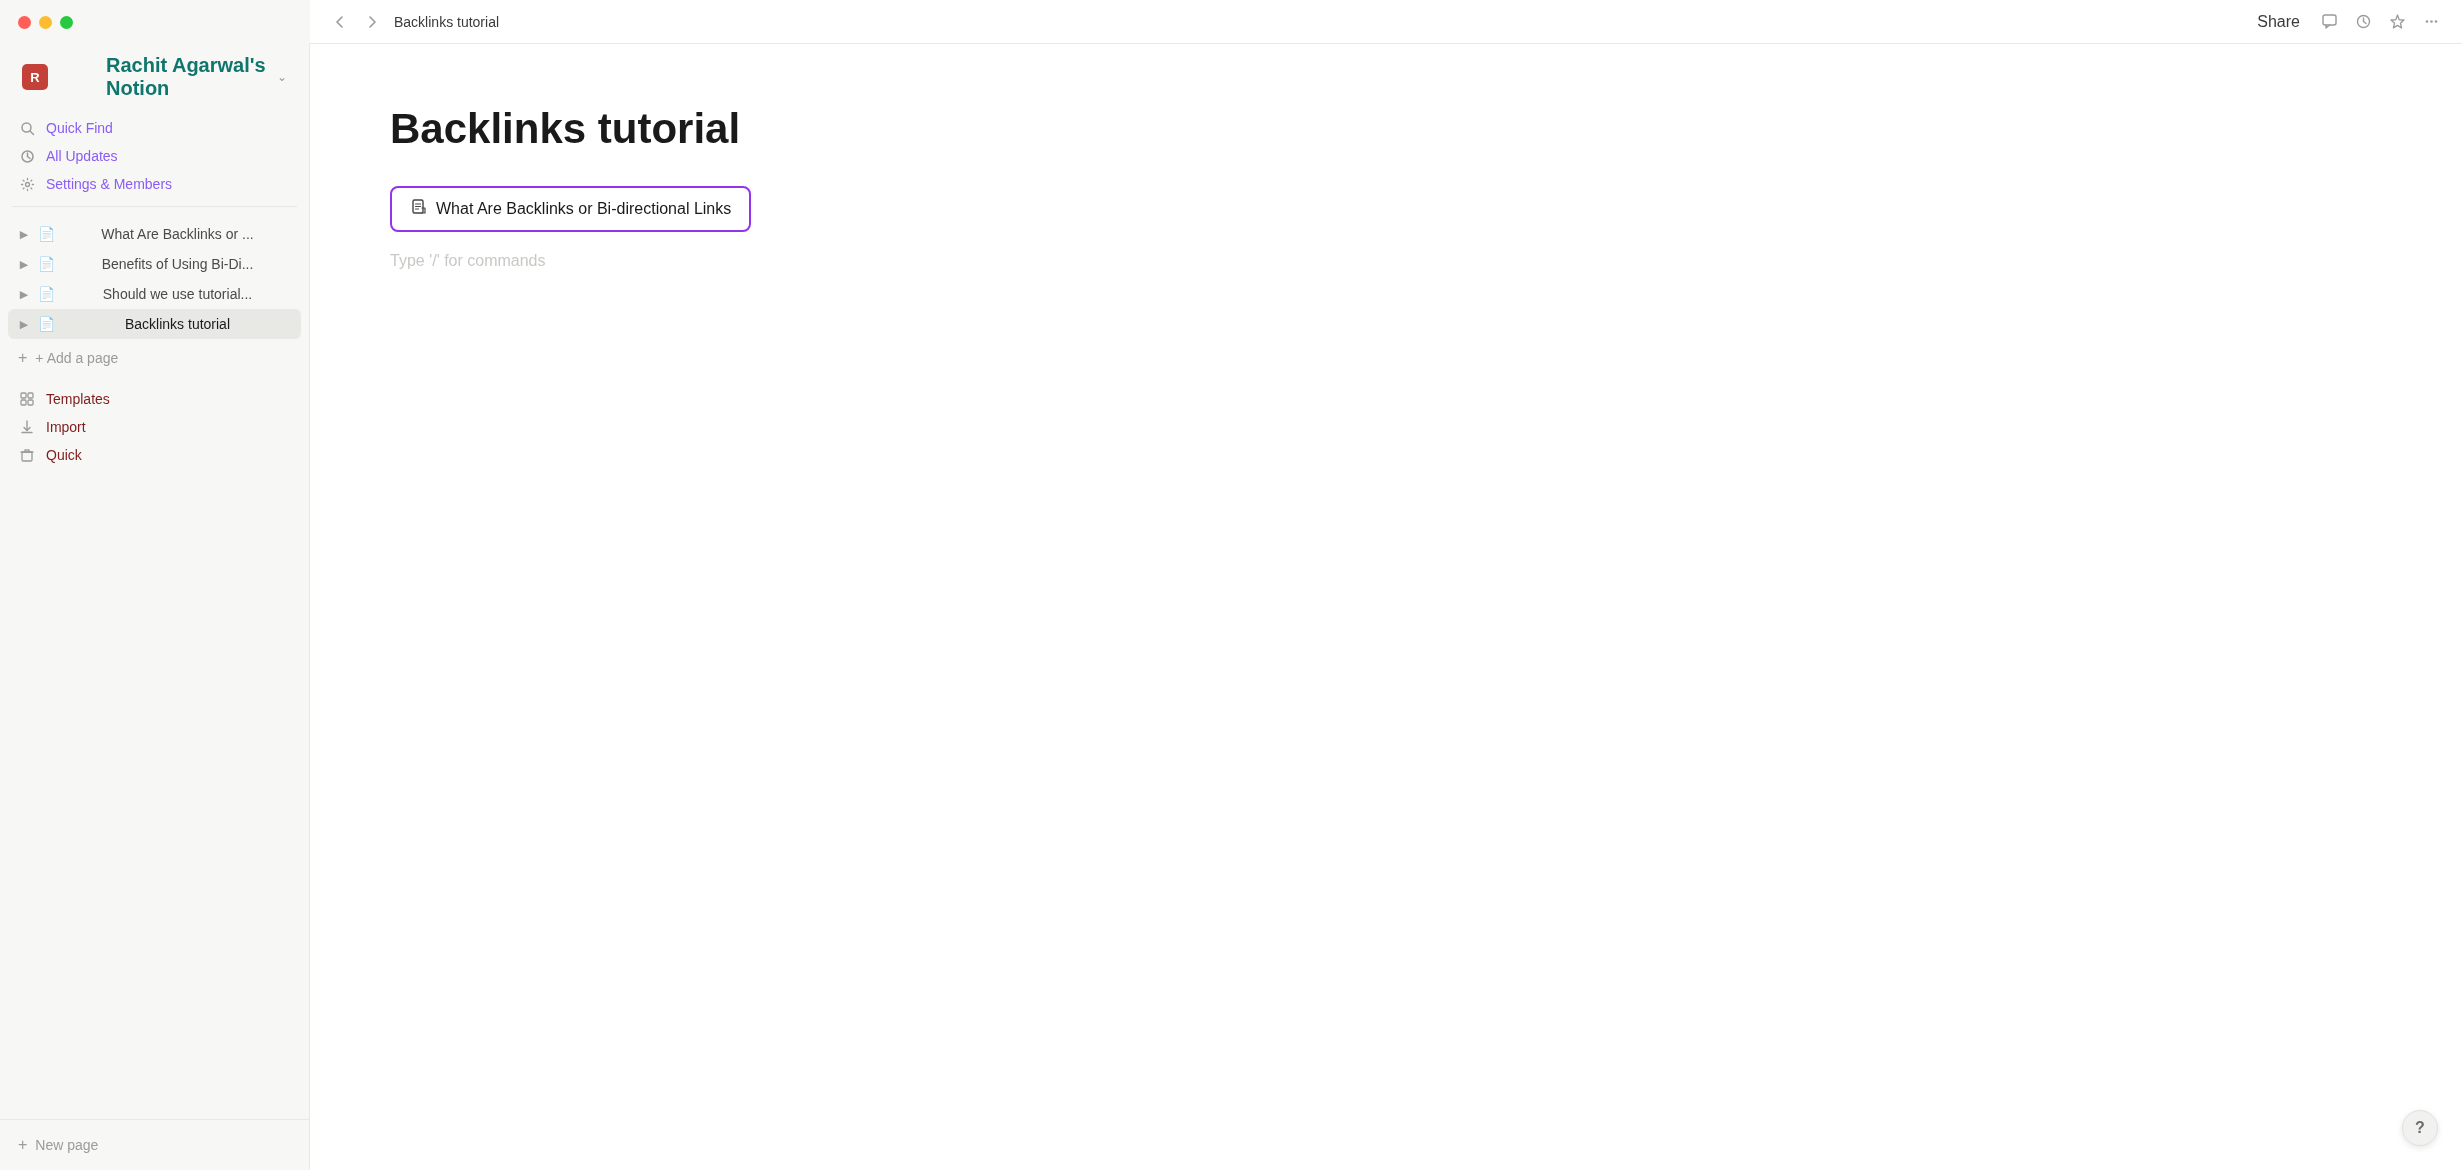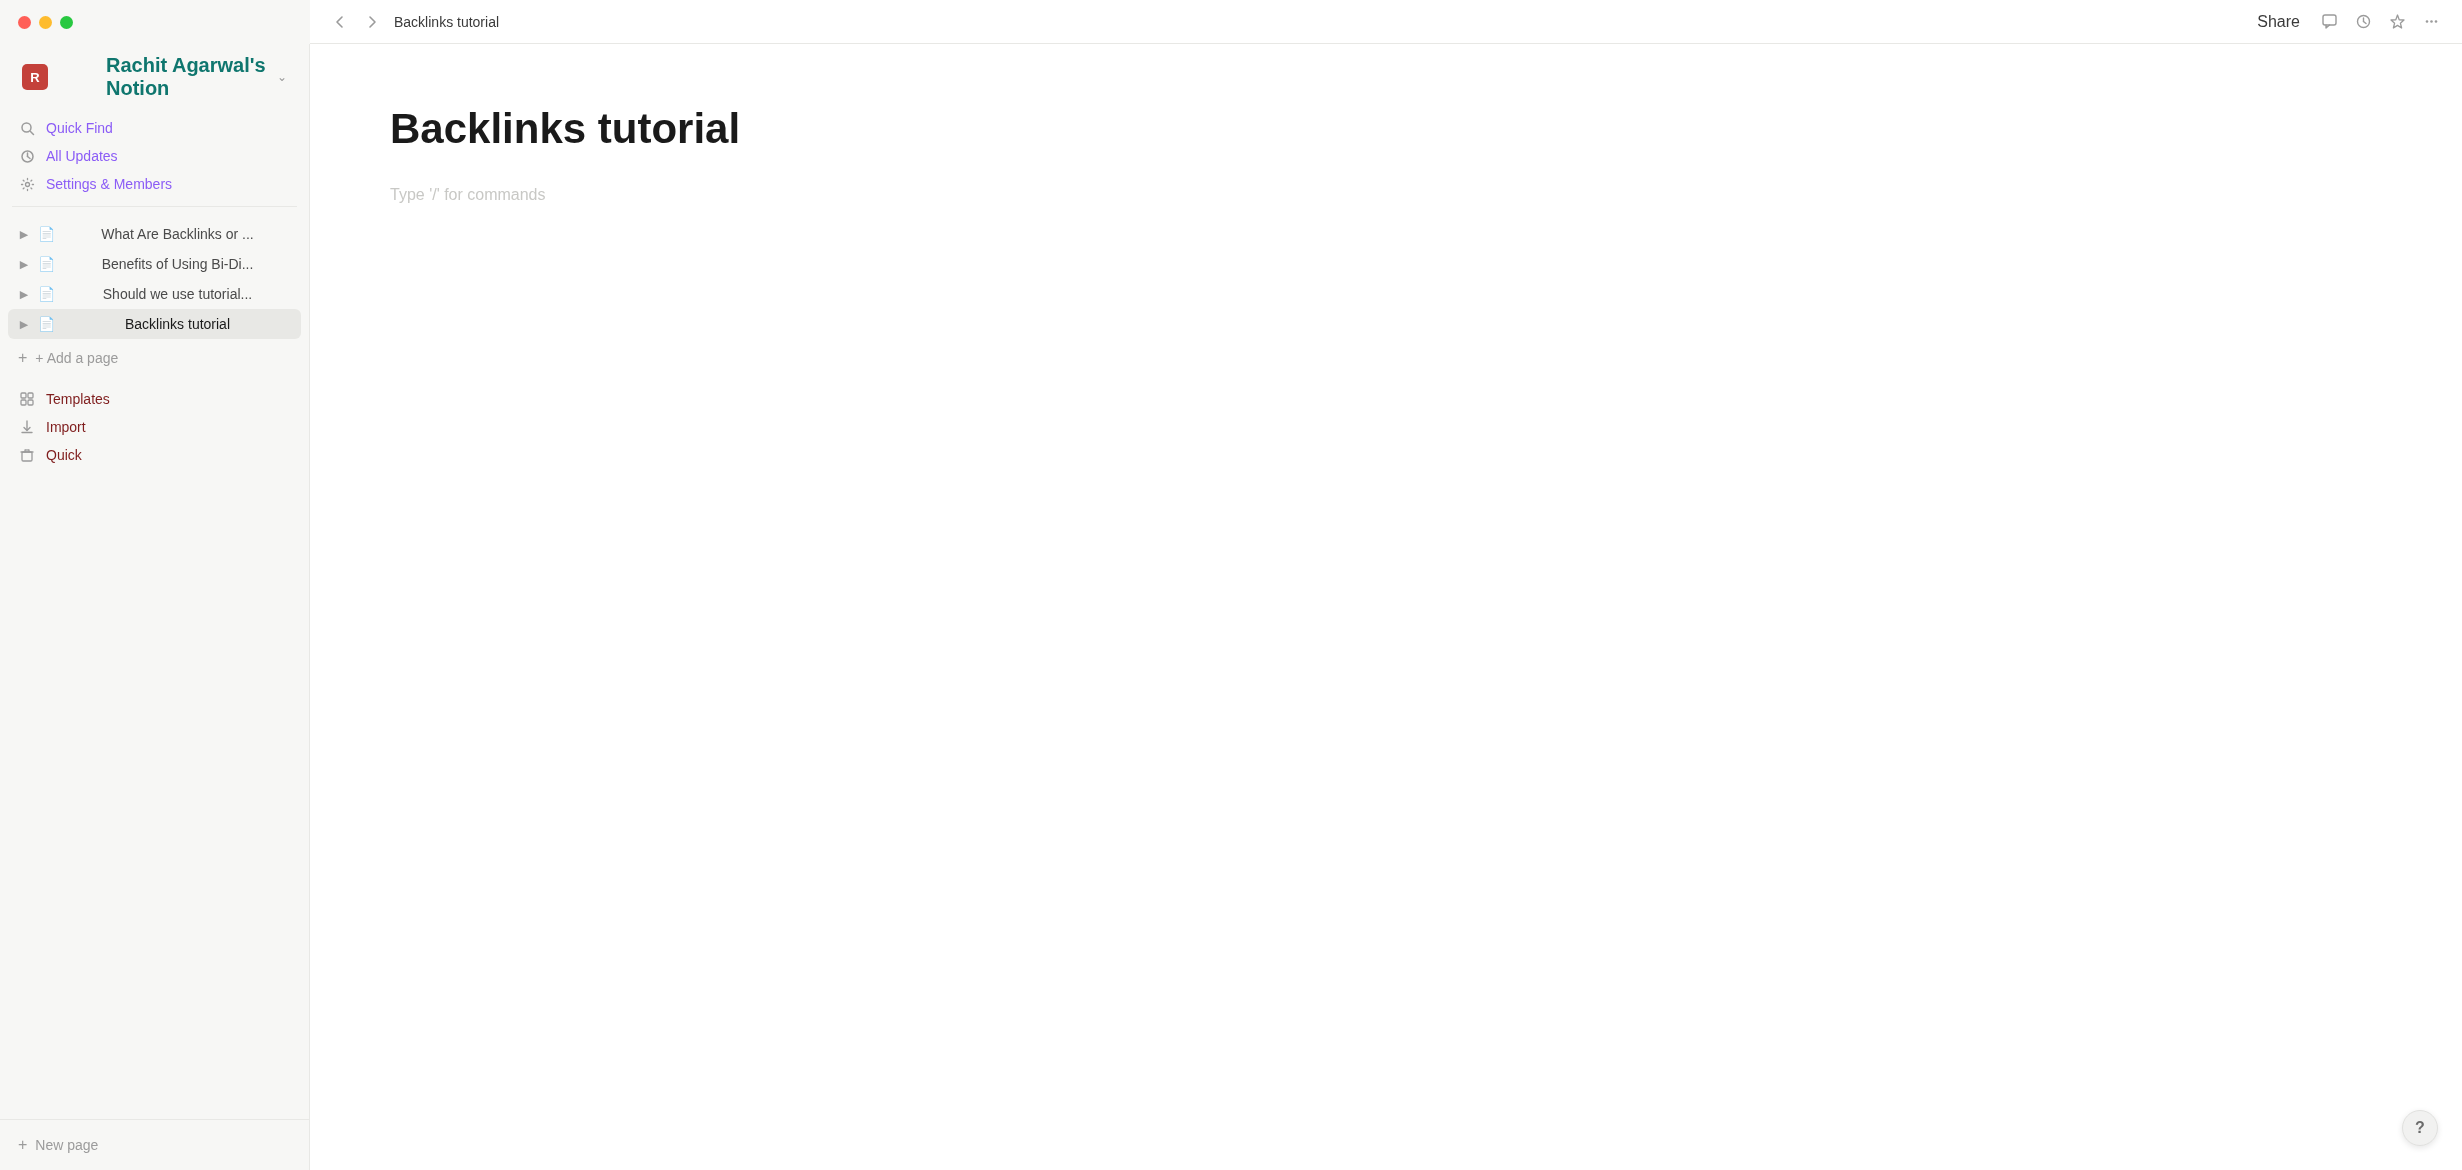--- a/index.html
+++ b/index.html
@@ -504,19 +504,31 @@
           <circle cx="8.5" cy="8.5" r="1.3" fill="#9b9b9b"></circle>
           <circle cx="13" cy="8.5" r="1.3" fill="#9b9b9b"></circle>
         </svg>
       </div>
     </div>
   </div>
 
   <div class="page-content">
     <h1 class="page-title">Backlinks tutorial</h1>
 
+    <div class="backlink-block">
+      <span class="backlink-icon">
+        <svg width="18" height="18" viewBox="0 0 18 18" fill="none">
+          <rect x="3" y="2" width="10" height="13" rx="1.5" stroke="#444" stroke-width="1.4"></rect>
+          <line x1="5.5" y1="6" x2="10.5" y2="6" stroke="#444" stroke-width="1.2" stroke-linecap="round"></line>
+          <line x1="5.5" y1="8.5" x2="10.5" y2="8.5" stroke="#444" stroke-width="1.2" stroke-linecap="round"></line>
+          <line x1="5.5" y1="11" x2="8.5" y2="11" stroke="#444" stroke-width="1.2" stroke-linecap="round"></line>
+          <path d="M12 10 L15 10 L15 15 L12 15" stroke="#444" stroke-width="1.2" fill="none" stroke-linecap="round" stroke-linejoin="round"></path>
+        </svg>
+      </span>
+      <span>What Are Backlinks or Bi-directional Links</span>
+    </div>
 
     <p class="placeholder-text">Type '/' for commands</p>
   </div>
 
 </div>
 
 <div class="help-btn">?</div>
 
 </body></html>

